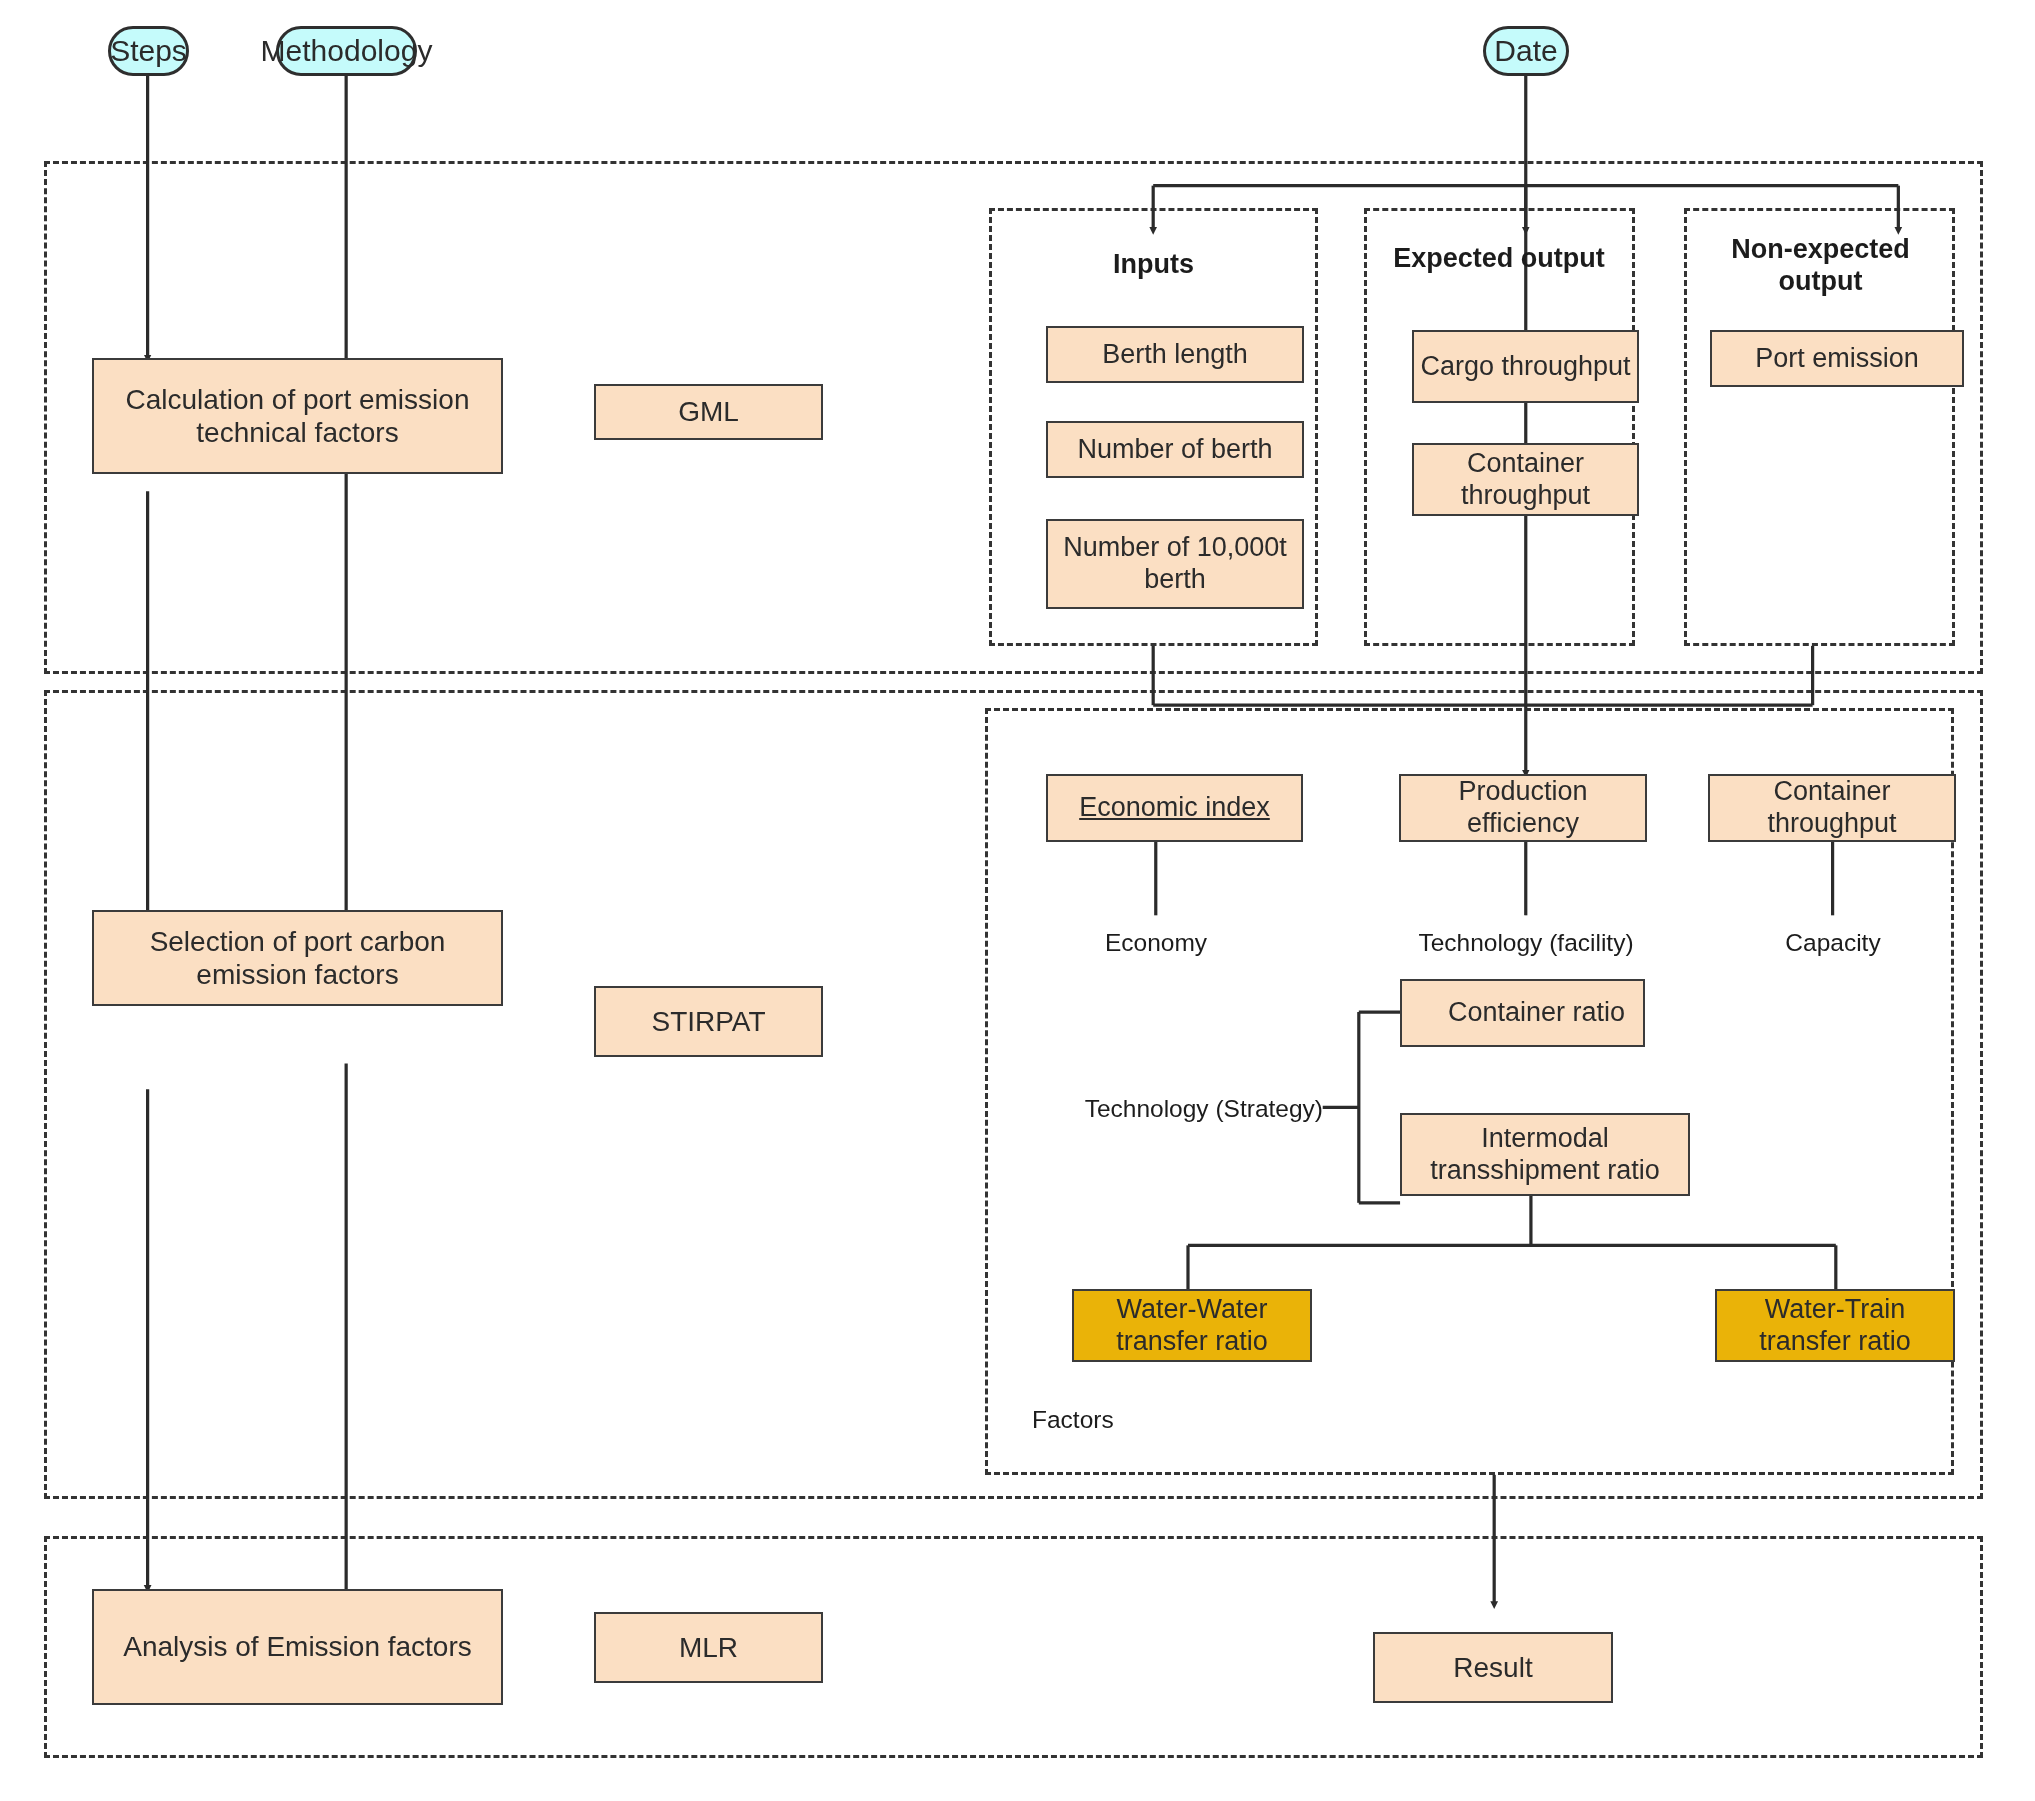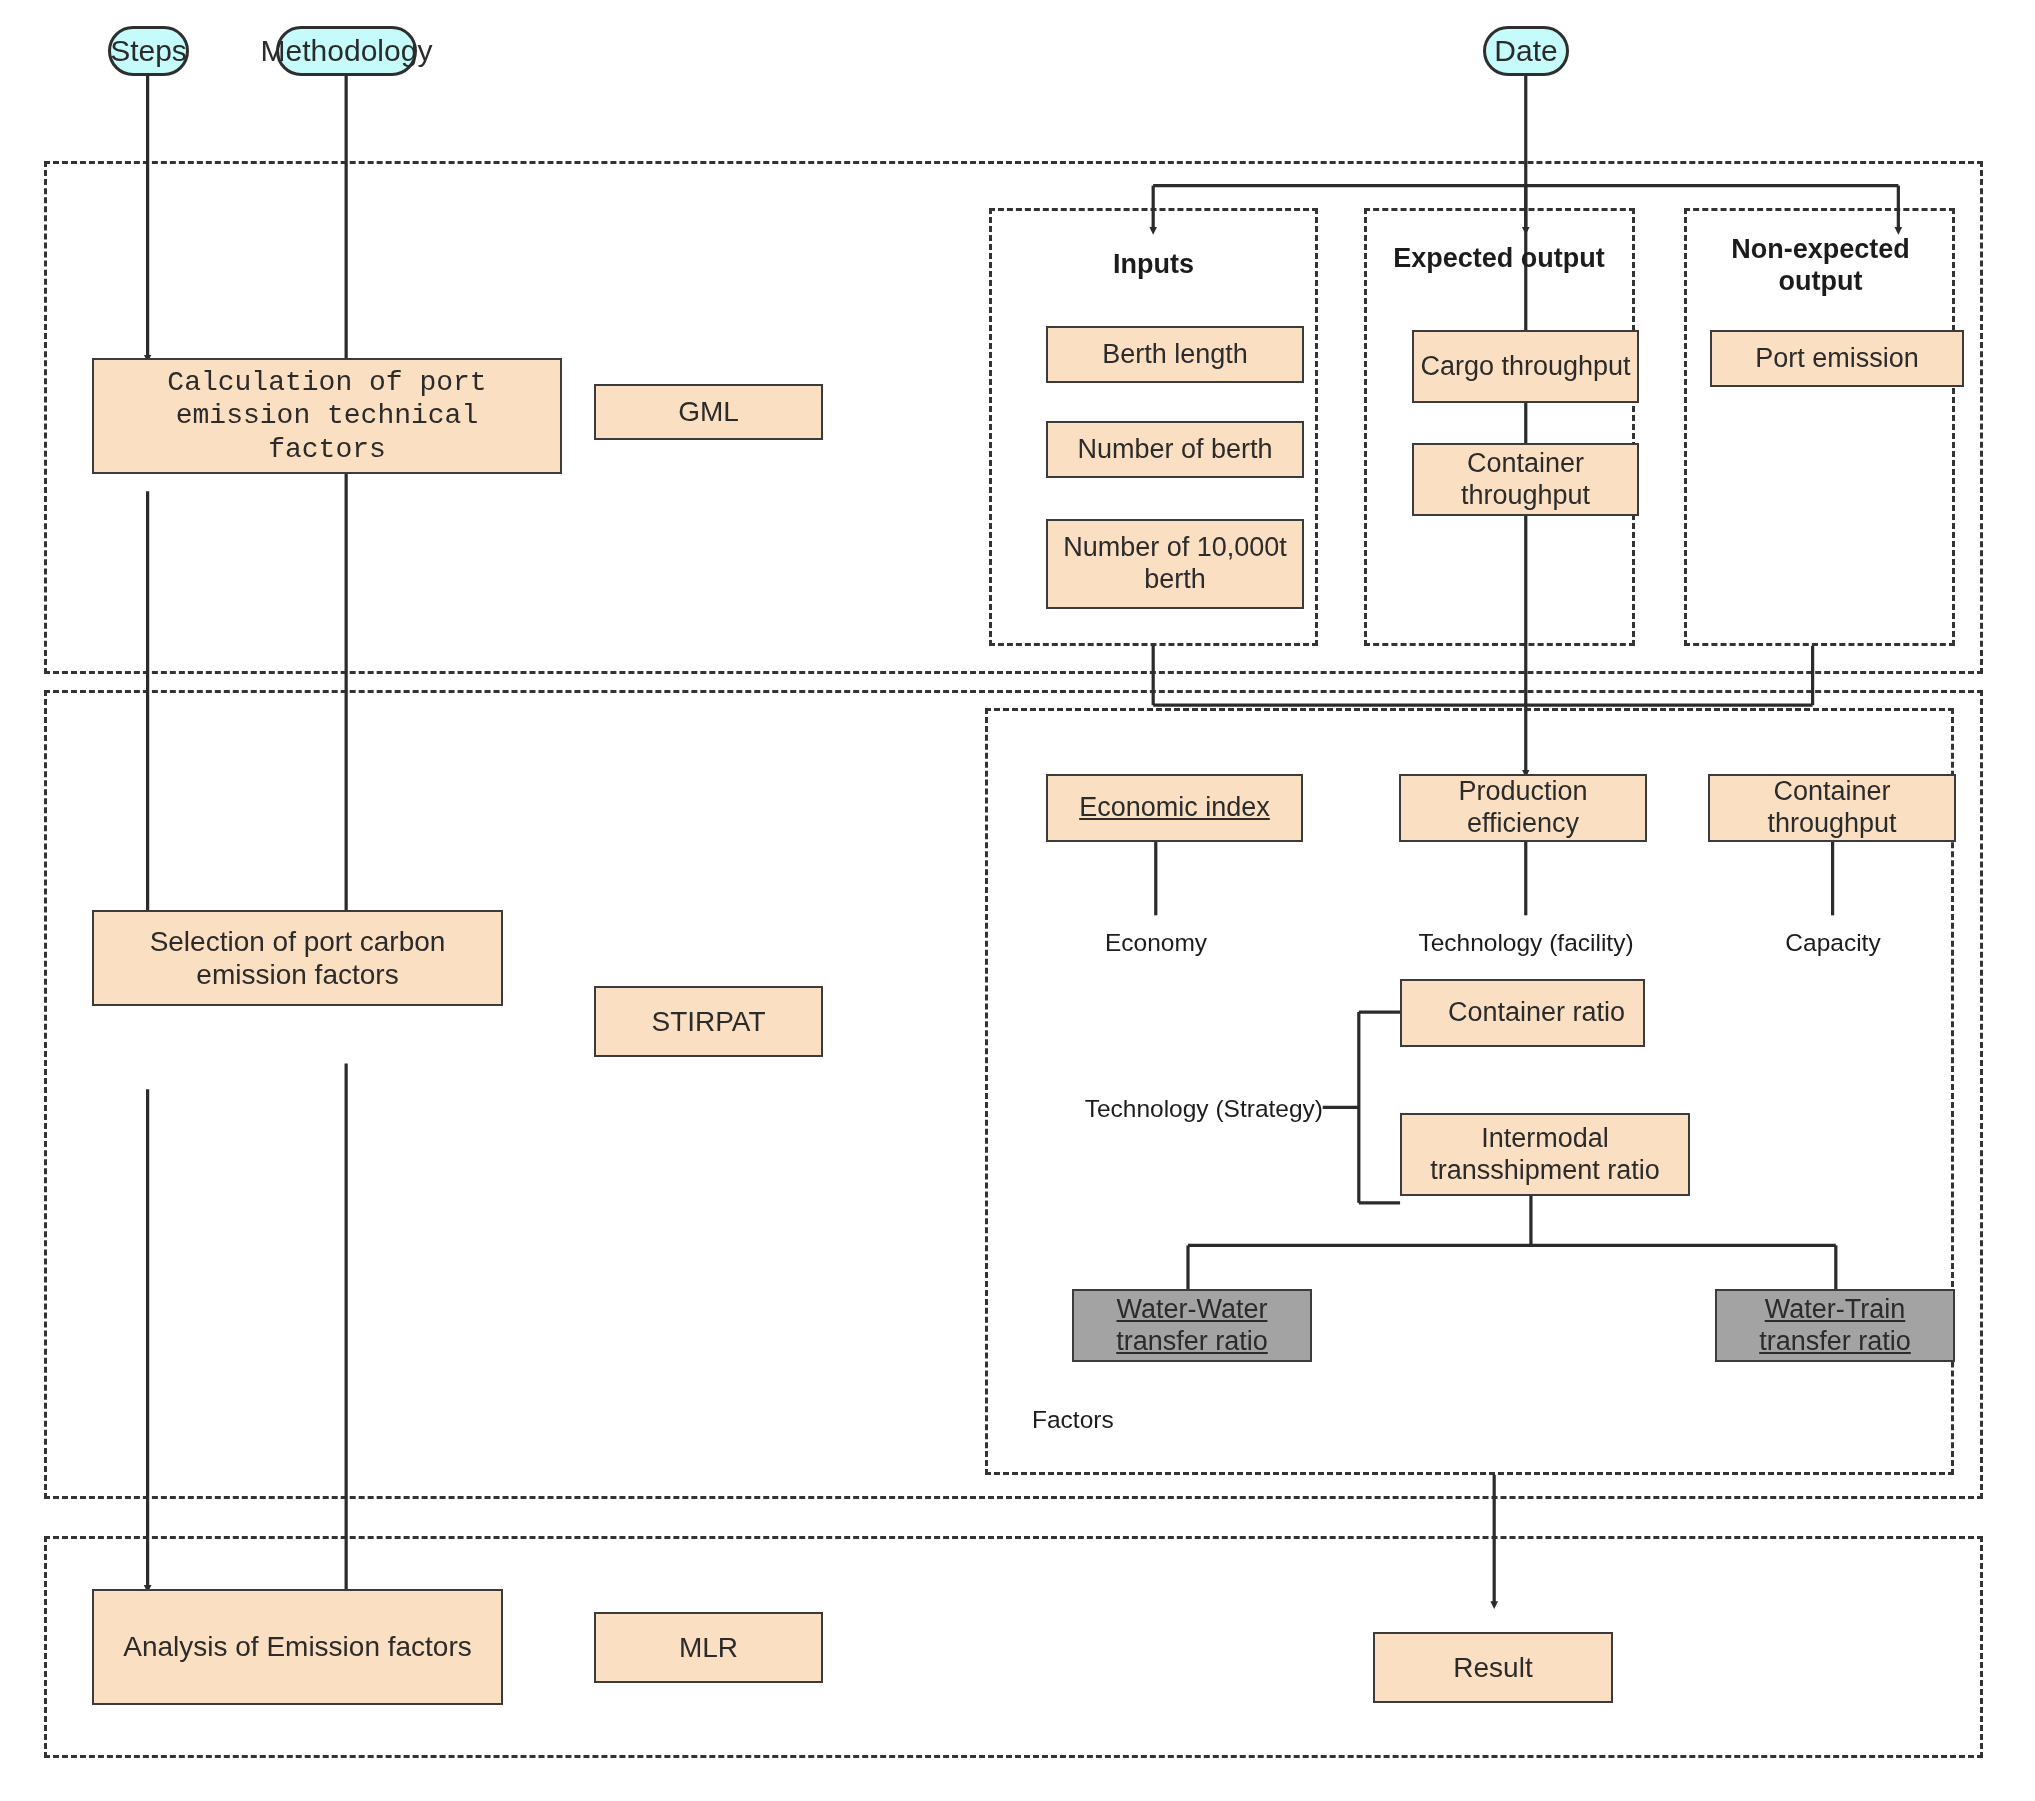--- a/index.html
+++ b/index.html
@@ -34,24 +34,23 @@
     text-align: center;
     line-height: 1.18;
     color: #2b2b2b;
   }
   .proc {
     background: #fbdfc3;
     border: 2.6px solid #3b3b3b;
     font-size: 28px;
   }
   .proc-y {
-    background: #a3a3a3;
+    background: #eab308;
     border: 2.6px solid #3b3b3b;
     font-size: 28px;
-    text-decoration: underline;
   }
   .bubble {
     background: #c5fbfb;
     border: 3.2px solid #2e2e2e;
     border-radius: 30px;
     font-size: 30px;
   }
   .grouplabel {
     position: absolute;
     font-size: 27px;
@@ -150,21 +149,21 @@
       <path d="M2848,1932 L2848,2000"></path>
 
       <path d="M2318,2288 L2318,2490" marker-end="url(#ah)"></path>
     </g>
   </svg>
 
   <div class="node bubble" style="left:108px; top:26px; width:81px; height:50px;">Steps</div>
   <div class="node bubble" style="left:276px; top:26px; width:141px; height:50px;">Methodology</div>
   <div class="node bubble" style="left:1483px; top:26px; width:86px; height:50px;">Date</div>
 
-  <div class="node proc" style="left:92px; top:358px; width:470px; height:116px; padding:0 23px;font-family:Liberation Mono, monospace;">Calculation of port emission technical factors</div>
+  <div class="node proc" style="left:92px; top:358px; width:411px; height:116px; padding:0 23px;">Calculation of port emission technical factors</div>
   <div class="node proc" style="left:92px; top:910px; width:411px; height:96px; padding:0 23px;">Selection of port carbon emission factors</div>
   <div class="node proc" style="left:92px; top:1589px; width:411px; height:116px; padding:0 23px;">Analysis of Emission factors</div>
 
   <div class="node proc" style="left:594px; top:384px; width:229px; height:56px;">GML</div>
   <div class="node proc" style="left:594px; top:986px; width:229px; height:71px;">STIRPAT</div>
   <div class="node proc" style="left:594px; top:1612px; width:229px; height:71px;">MLR</div>
 
   <div class="grouplabel" style="left:989px; top:248px; width:329px; height:39px;">Inputs</div>
   <div class="node proc" style="left:1046px; top:326px; width:258px; height:57px; font-size:27px;">Berth length</div>
   <div class="node proc" style="left:1046px; top:421px; width:258px; height:57px; font-size:27px;">Number of berth</div>

